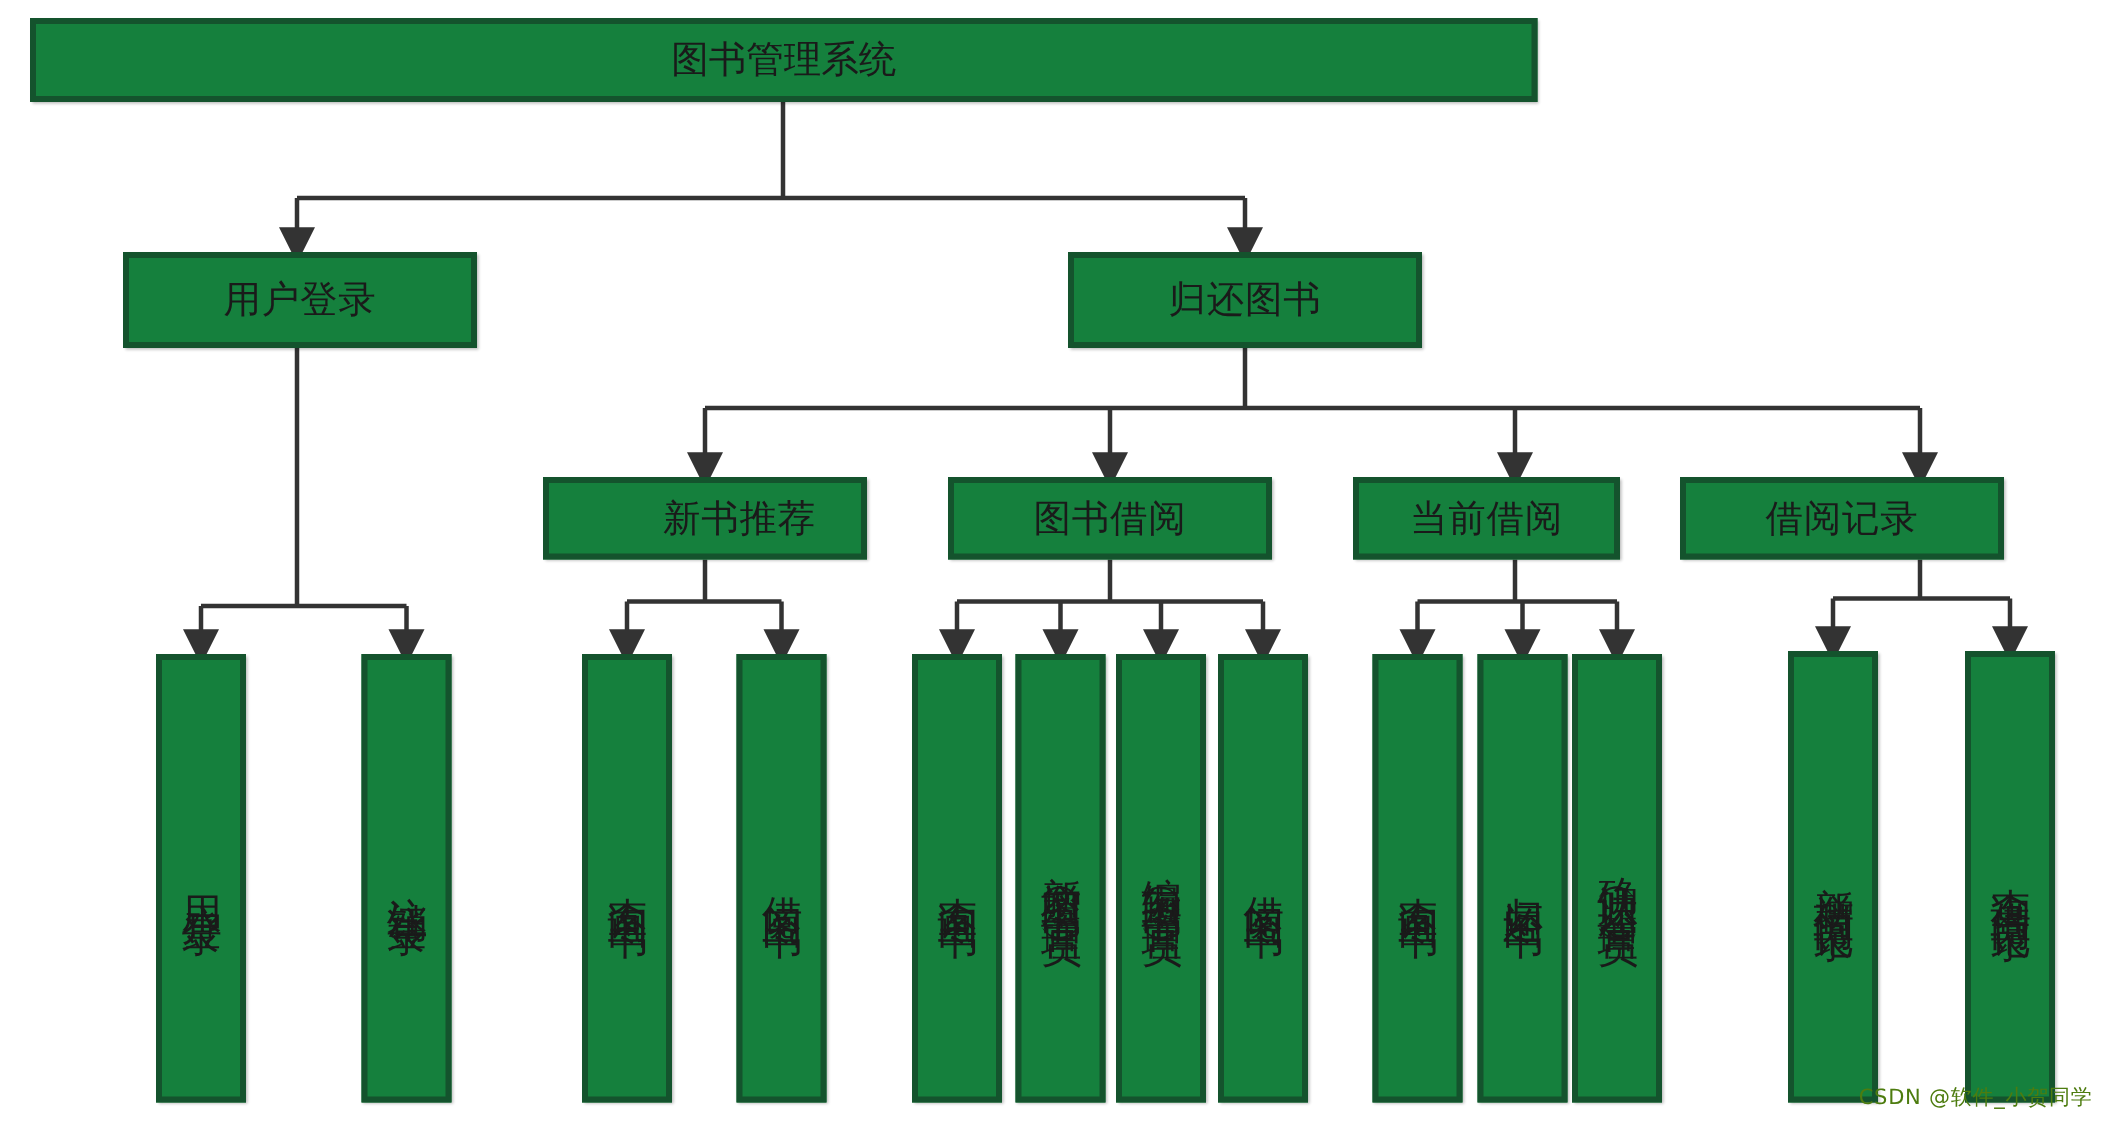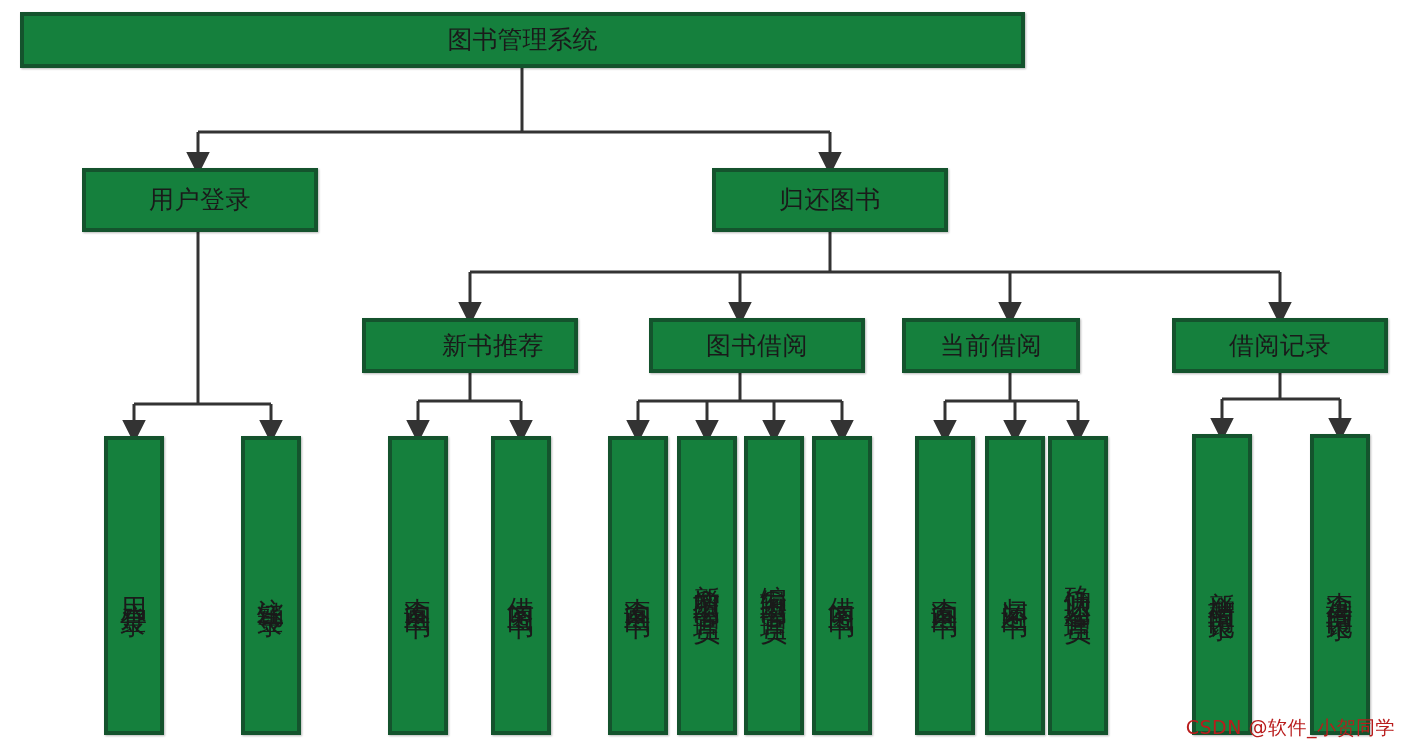--- a/index.html
+++ b/index.html
@@ -58,22 +58,22 @@
     writing-mode: vertical-rl;
     text-orientation: upright;
     font-size: 27px;
     letter-spacing: 5px;
     line-height: 1;
   }
   .watermark {
     position: absolute;
     right: 10px;
     bottom: 6px;
-    font-size: 19px;
-    color: #b91c1c;
+    font-size: 14px;
+    color: #4d7c0f;
     letter-spacing: 0.5px;
     white-space: nowrap;
     user-select: none;
   }
 </style>
 </head>
 <body>
 
 <div id="diagram-root">
 
@@ -134,27 +134,27 @@
   <div class="node horiz" style="left:82px; top:168px; width:236px; height:64px;">
     <span class="label">用户登录</span>
   </div>
   <div class="node horiz" style="left:712px; top:168px; width:236px; height:64px;">
     <span class="label">归还图书</span>
   </div>
 
   <div class="node horiz" style="left:362px; top:318px; width:216px; height:55px;padding-left:46px;">
     <span class="label">新书推荐</span>
   </div>
-  <div class="node horiz" style="left:649px; top:318px; width:216px; height:55px;">
+  <div class="node horiz" style="left:632px; top:318px; width:216px; height:55px;">
     <span class="label">图书借阅</span>
   </div>
   <div class="node horiz" style="left:902px; top:318px; width:178px; height:55px;">
     <span class="label">当前借阅</span>
   </div>
-  <div class="node horiz" style="left:1172px; top:318px; width:216px; height:55px;">
+  <div class="node horiz" style="left:1120px; top:318px; width:216px; height:55px;">
     <span class="label">借阅记录</span>
   </div>
 
   <div class="node vert" style="left:104px; top:436px; width:60px; height:299px;">
     <span class="label">用户登录</span>
   </div>
   <div class="node vert" style="left:241px; top:436px; width:60px; height:299px;">
     <span class="label">注销登录</span>
   </div>
 

